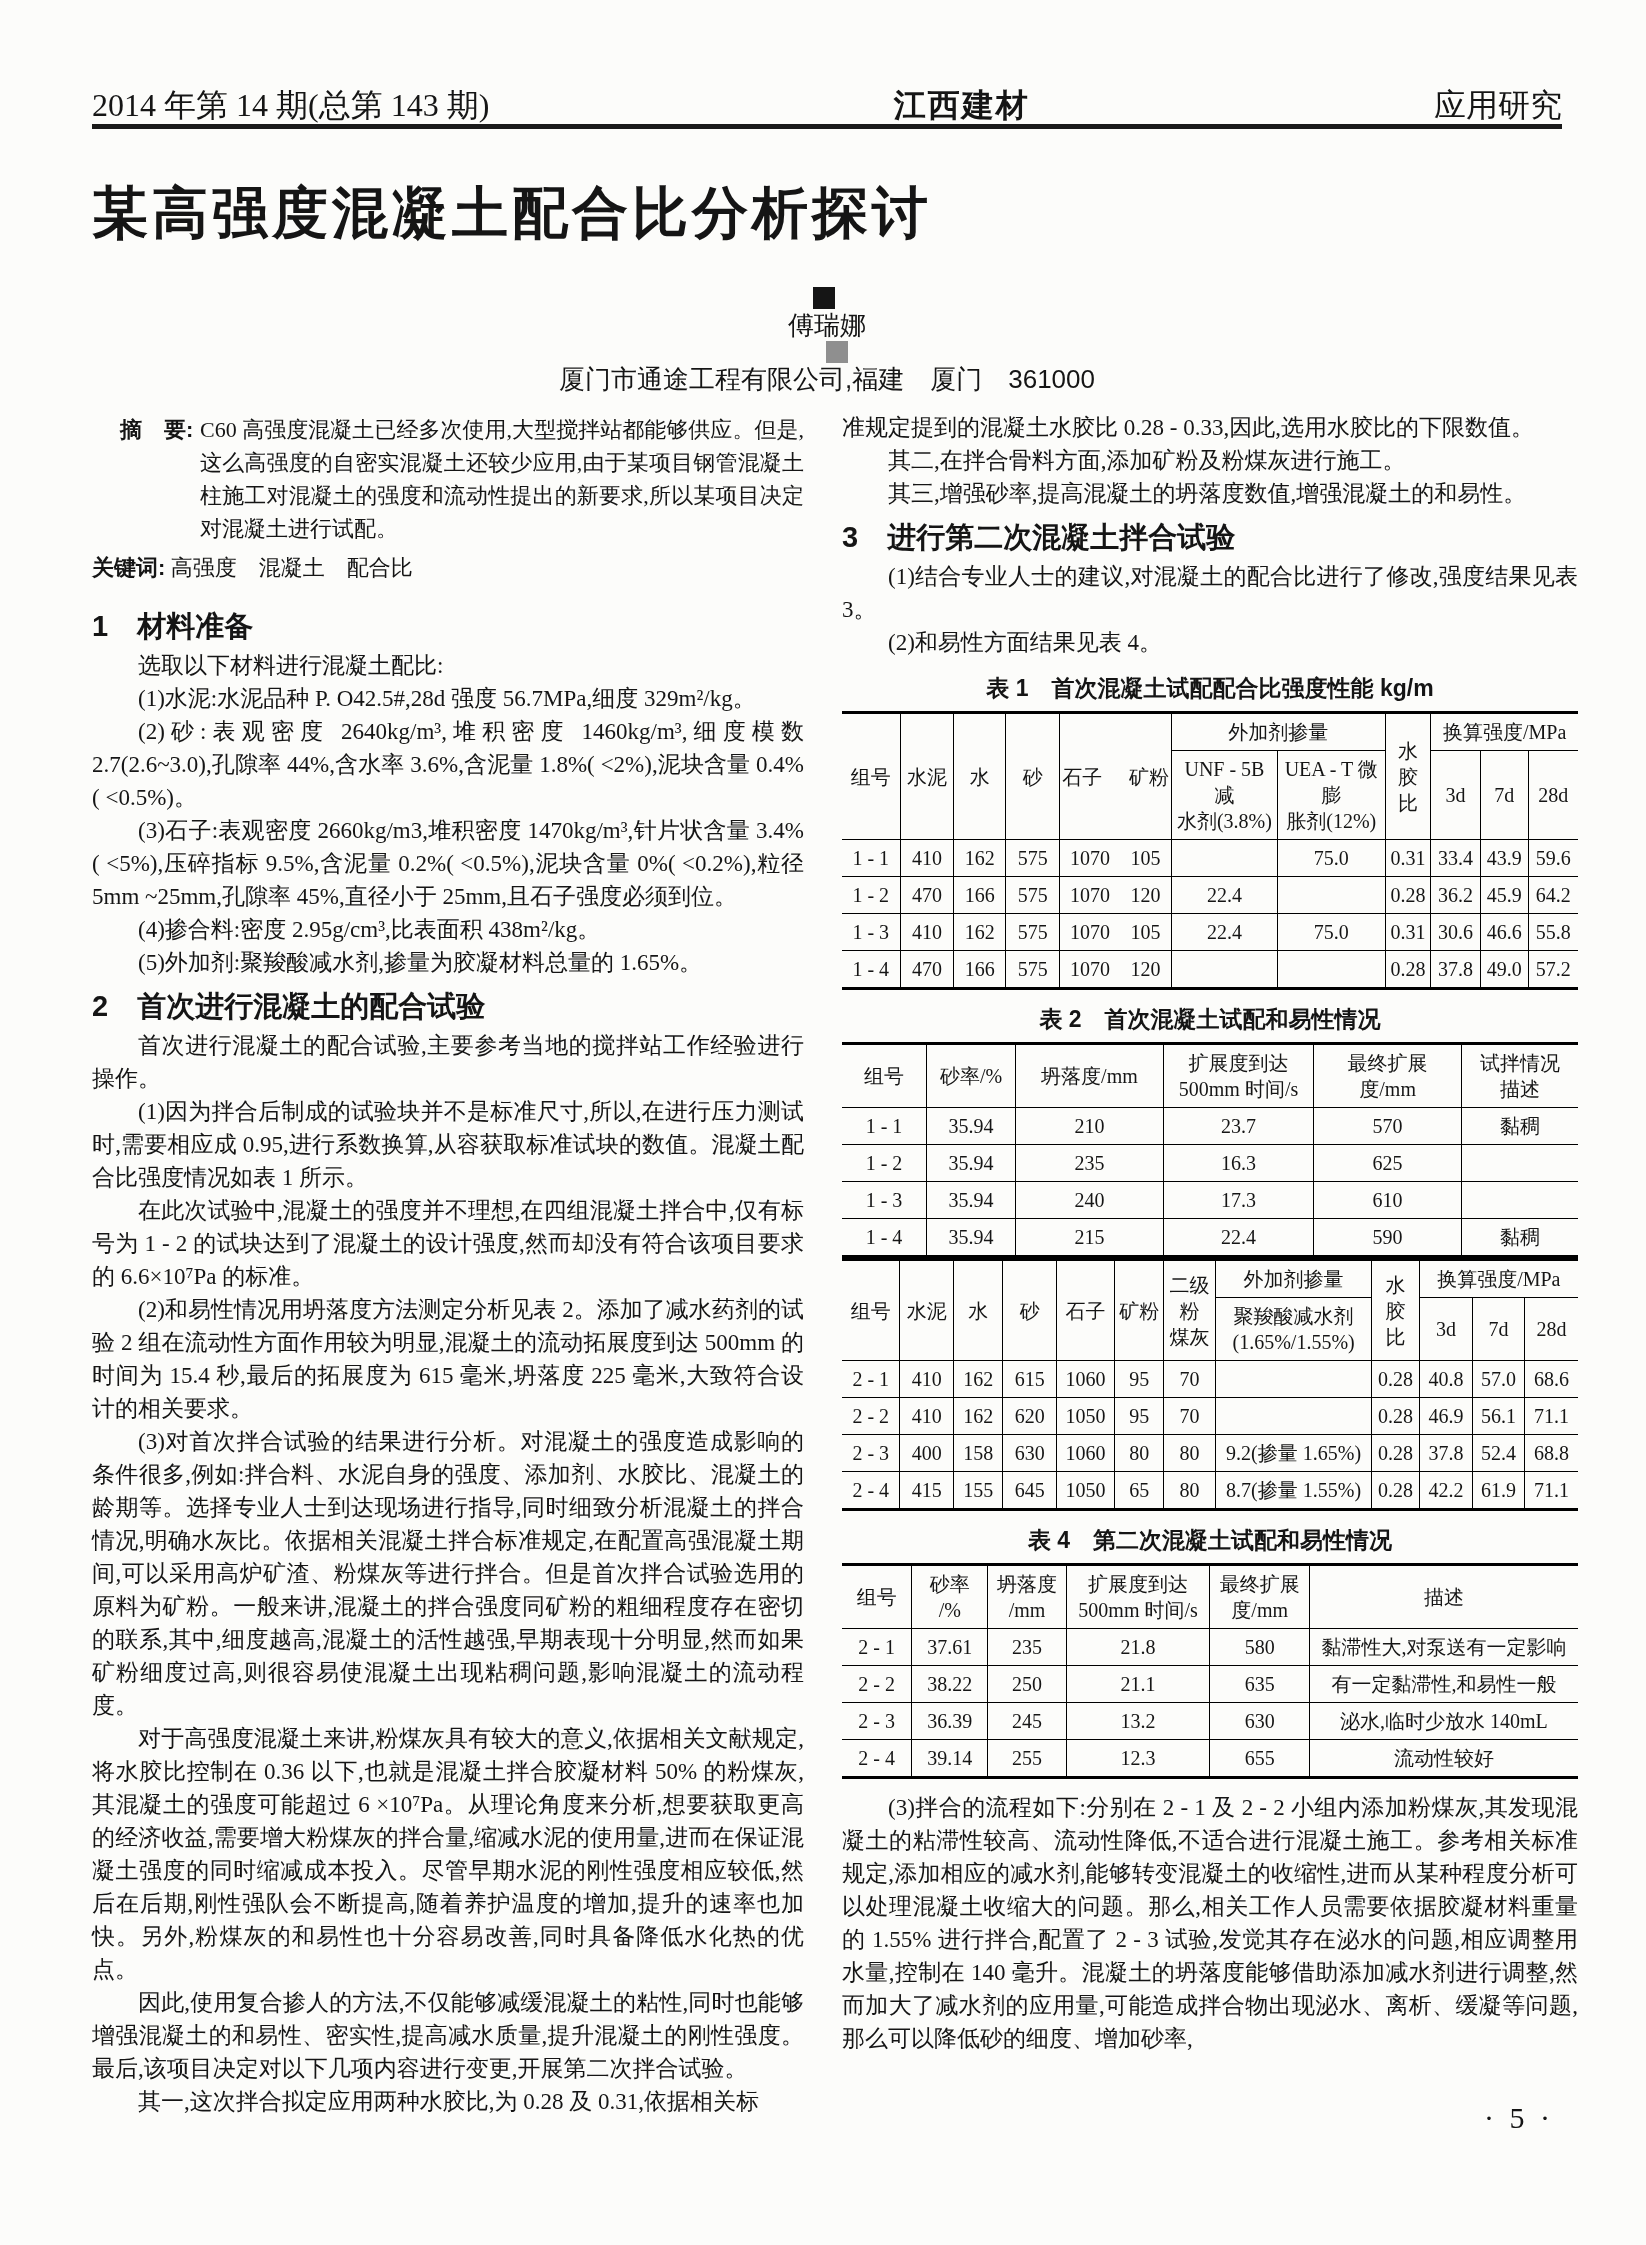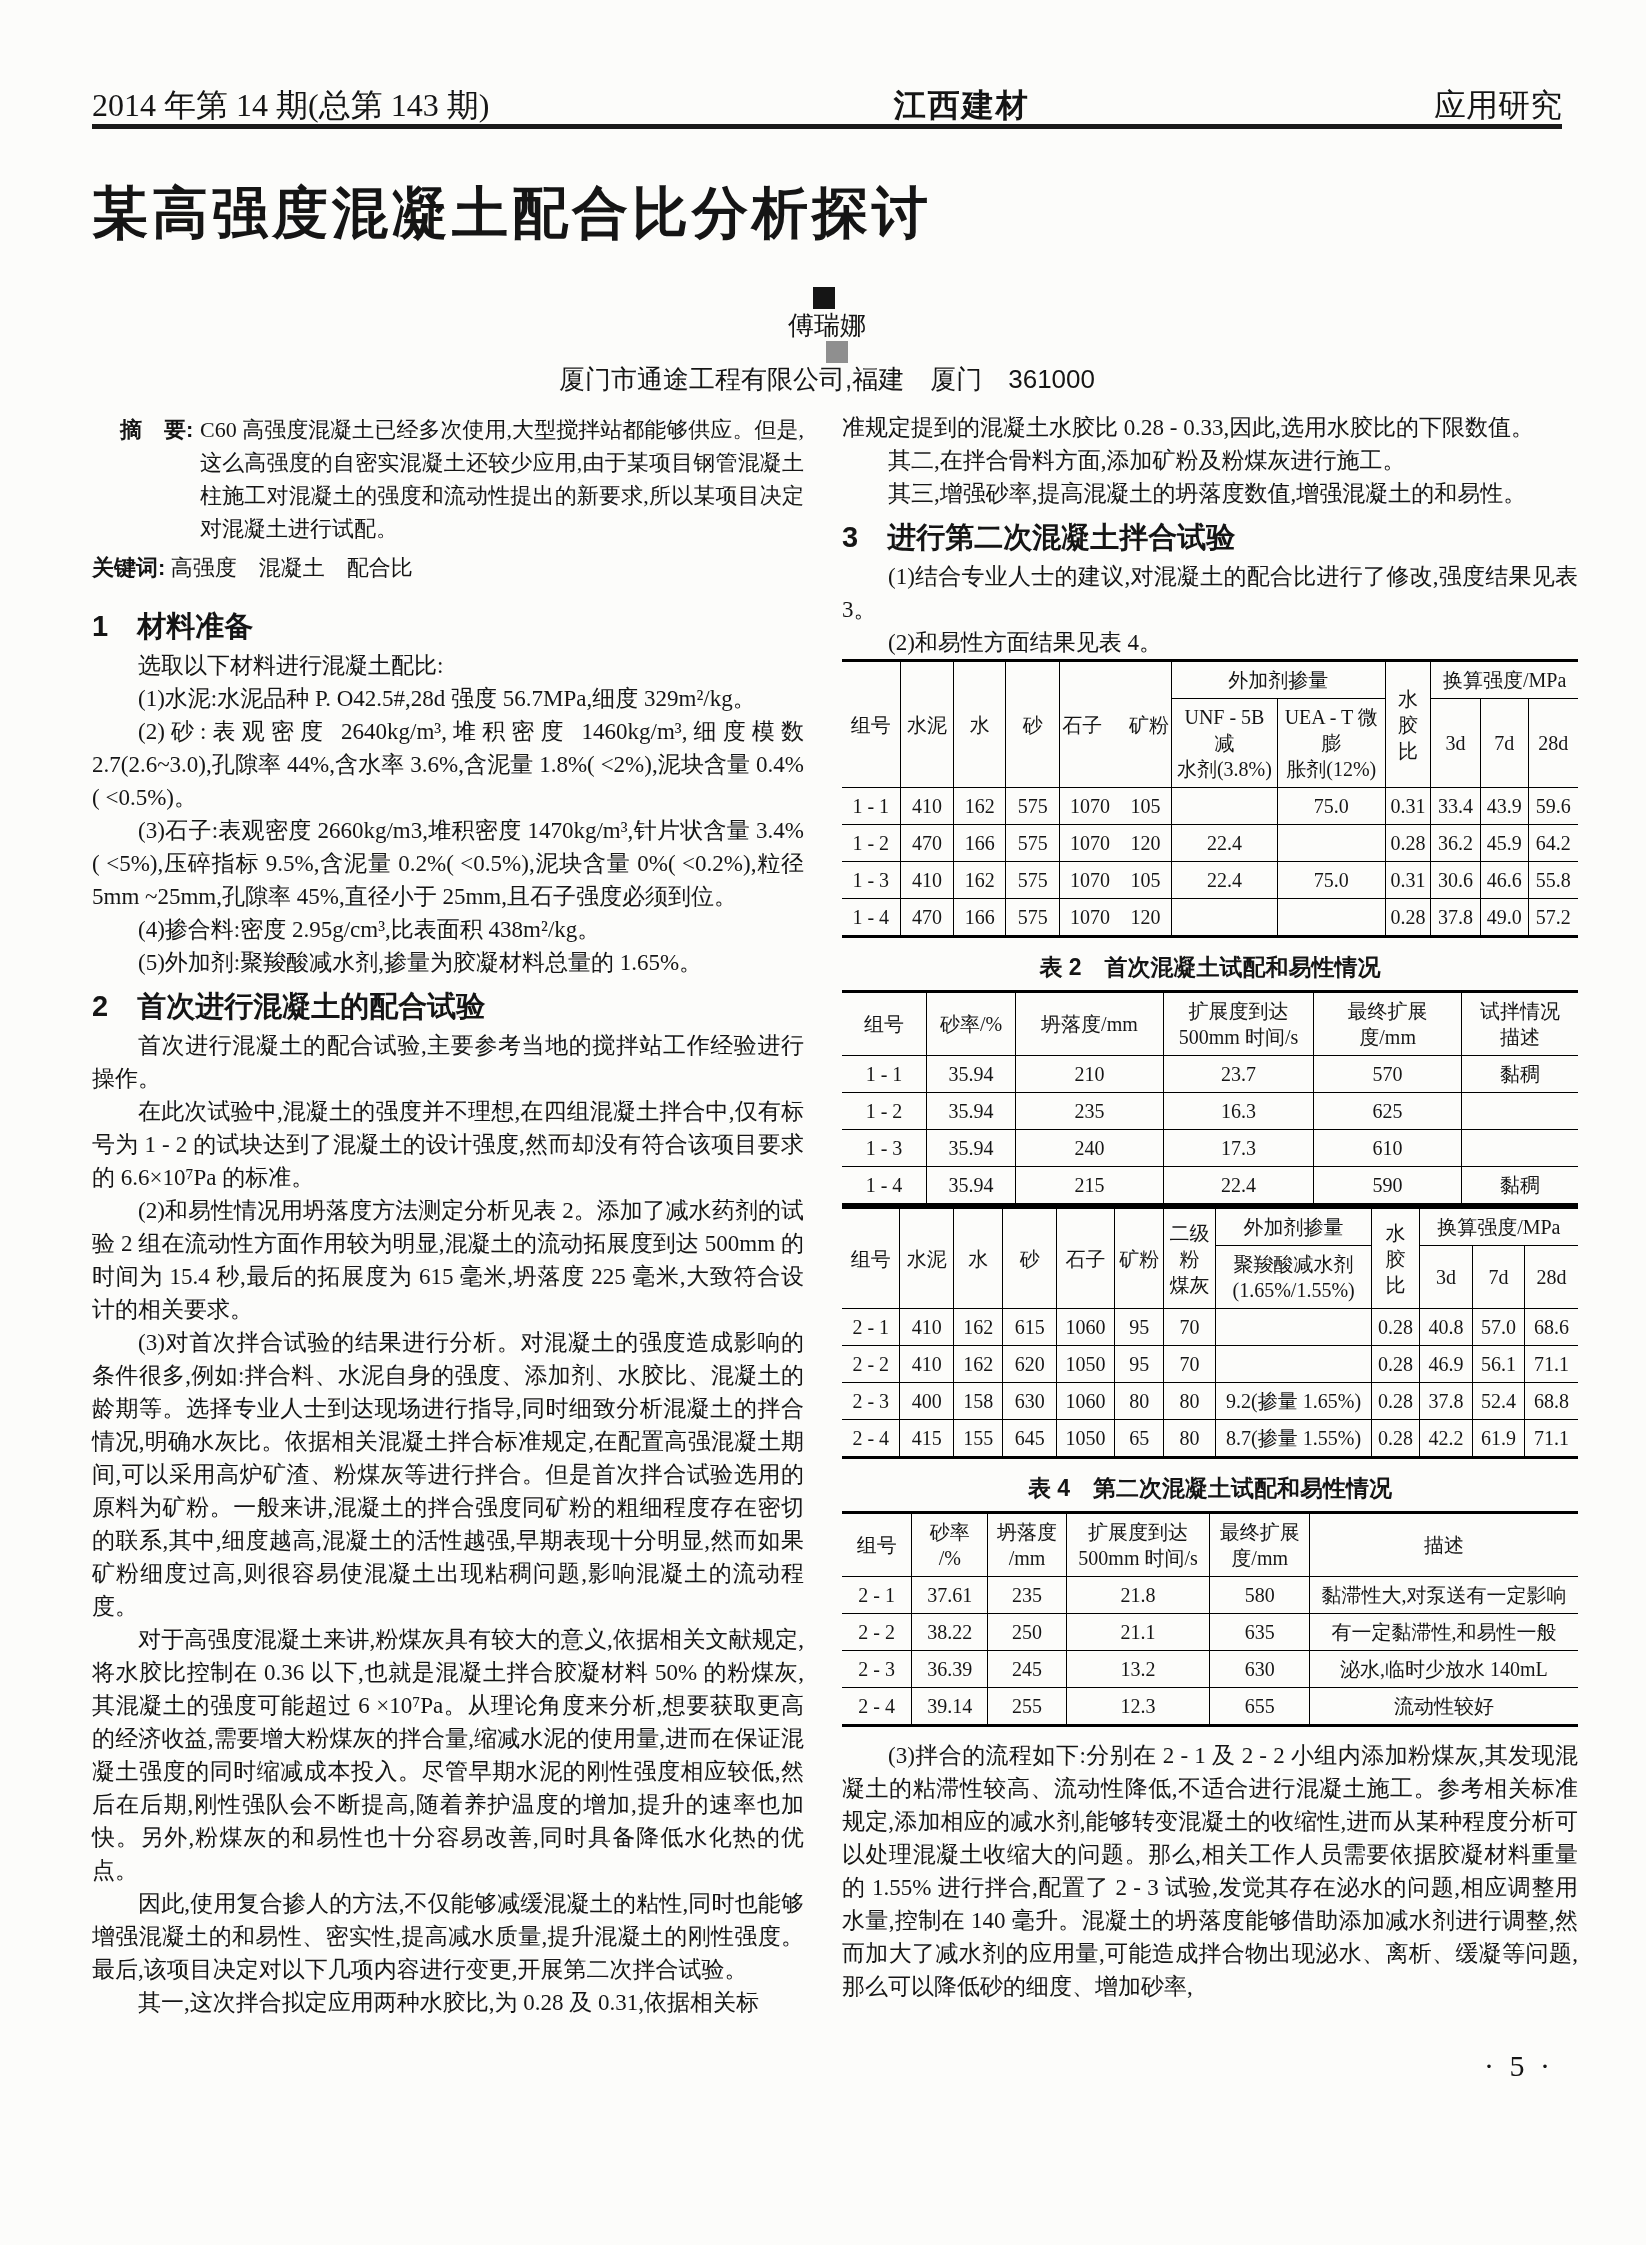--- a/index.html
+++ b/index.html
@@ -134,37 +134,39 @@
       <div class="sec-heading" style="margin-top:24px;">1　材料准备</div>
       <p class="body">选取以下材料进行混凝土配比:</p>
       <p class="body">(1)水泥:水泥品种 P. O42.5#,28d 强度 56.7MPa,细度 329m²/kg。</p>
       <p class="body">(2)砂:表观密度 2640kg/m³,堆积密度 1460kg/m³,细度模数 2.7(2.6~3.0),孔隙率 44%,含水率 3.6%,含泥量 1.8%( &lt;2%),泥块含量 0.4%( &lt;0.5%)。</p>
       <p class="body">(3)石子:表观密度 2660kg/m3,堆积密度 1470kg/m³,针片状含量 3.4%( &lt;5%),压碎指标 9.5%,含泥量 0.2%( &lt;0.5%),泥块含量 0%( &lt;0.2%),粒径 5mm ~25mm,孔隙率 45%,直径小于 25mm,且石子强度必须到位。</p>
       <p class="body">(4)掺合料:密度 2.95g/cm³,比表面积 438m²/kg。</p>
       <p class="body">(5)外加剂:聚羧酸减水剂,掺量为胶凝材料总量的 1.65%。</p>
 
       <div class="sec-heading">2　首次进行混凝土的配合试验</div>
       <p class="body">首次进行混凝土的配合试验,主要参考当地的搅拌站工作经验进行操作。</p>
+      <p class="body">(1)因为拌合后制成的试验块并不是标准尺寸,所以,在进行压力测试时,需要相应成 0.95,进行系数换算,从容获取标准试块的数值。混凝土配合比强度情况如表 1 所示。</p>
       <p class="body">在此次试验中,混凝土的强度并不理想,在四组混凝土拌合中,仅有标号为 1 - 2 的试块达到了混凝土的设计强度,然而却没有符合该项目要求的 6.6×10⁷Pa 的标准。</p>
       <p class="body">(2)和易性情况用坍落度方法测定分析见表 2。添加了减水药剂的试验 2 组在流动性方面作用较为明显,混凝土的流动拓展度到达 500mm 的时间为 15.4 秒,最后的拓展度为 615 毫米,坍落度 225 毫米,大致符合设计的相关要求。</p>
       <p class="body">(3)对首次拌合试验的结果进行分析。对混凝土的强度造成影响的条件很多,例如:拌合料、水泥自身的强度、添加剂、水胶比、混凝土的龄期等。选择专业人士到达现场进行指导,同时细致分析混凝土的拌合情况,明确水灰比。依据相关混凝土拌合标准规定,在配置高强混凝土期间,可以采用高炉矿渣、粉煤灰等进行拌合。但是首次拌合试验选用的原料为矿粉。一般来讲,混凝土的拌合强度同矿粉的粗细程度存在密切的联系,其中,细度越高,混凝土的活性越强,早期表现十分明显,然而如果矿粉细度过高,则很容易使混凝土出现粘稠问题,影响混凝土的流动程度。</p>
       <p class="body">对于高强度混凝土来讲,粉煤灰具有较大的意义,依据相关文献规定,将水胶比控制在 0.36 以下,也就是混凝土拌合胶凝材料 50% 的粉煤灰,其混凝土的强度可能超过 6 ×10⁷Pa。从理论角度来分析,想要获取更高的经济收益,需要增大粉煤灰的拌合量,缩减水泥的使用量,进而在保证混凝土强度的同时缩减成本投入。尽管早期水泥的刚性强度相应较低,然后在后期,刚性强队会不断提高,随着养护温度的增加,提升的速率也加快。另外,粉煤灰的和易性也十分容易改善,同时具备降低水化热的优点。</p>
       <p class="body">因此,使用复合掺人的方法,不仅能够减缓混凝土的粘性,同时也能够增强混凝土的和易性、密实性,提高减水质量,提升混凝土的刚性强度。最后,该项目决定对以下几项内容进行变更,开展第二次拌合试验。</p>
       <p class="body">其一,这次拌合拟定应用两种水胶比,为 0.28 及 0.31,依据相关标</p>
     </div>
 
     <div class="col-right">
 
       <p class="body noindent">准规定提到的混凝土水胶比 0.28 - 0.33,因此,选用水胶比的下限数值。</p>
       <p class="body">其二,在拌合骨料方面,添加矿粉及粉煤灰进行施工。</p>
       <p class="body">其三,增强砂率,提高混凝土的坍落度数值,增强混凝土的和易性。</p>
       <div class="sec-heading">3　进行第二次混凝土拌合试验</div>
       <p class="body">(1)结合专业人士的建议,对混凝土的配合比进行了修改,强度结果见表 3。</p>
       <p class="body">(2)和易性方面结果见表 4。</p>
 
+      <div class="tbl-caption">表 1　首次混凝土试配配合比强度性能 kg/m</div>
       <table class="paper-table t1">
         <colgroup>
           <col style="width:56px">
             <col style="width:52px">
             <col style="width:50px">
             <col style="width:52px">
           <col style="width:58px">
             <col style="width:50px">
             <col style="width:102px">
             <col style="width:104px">

